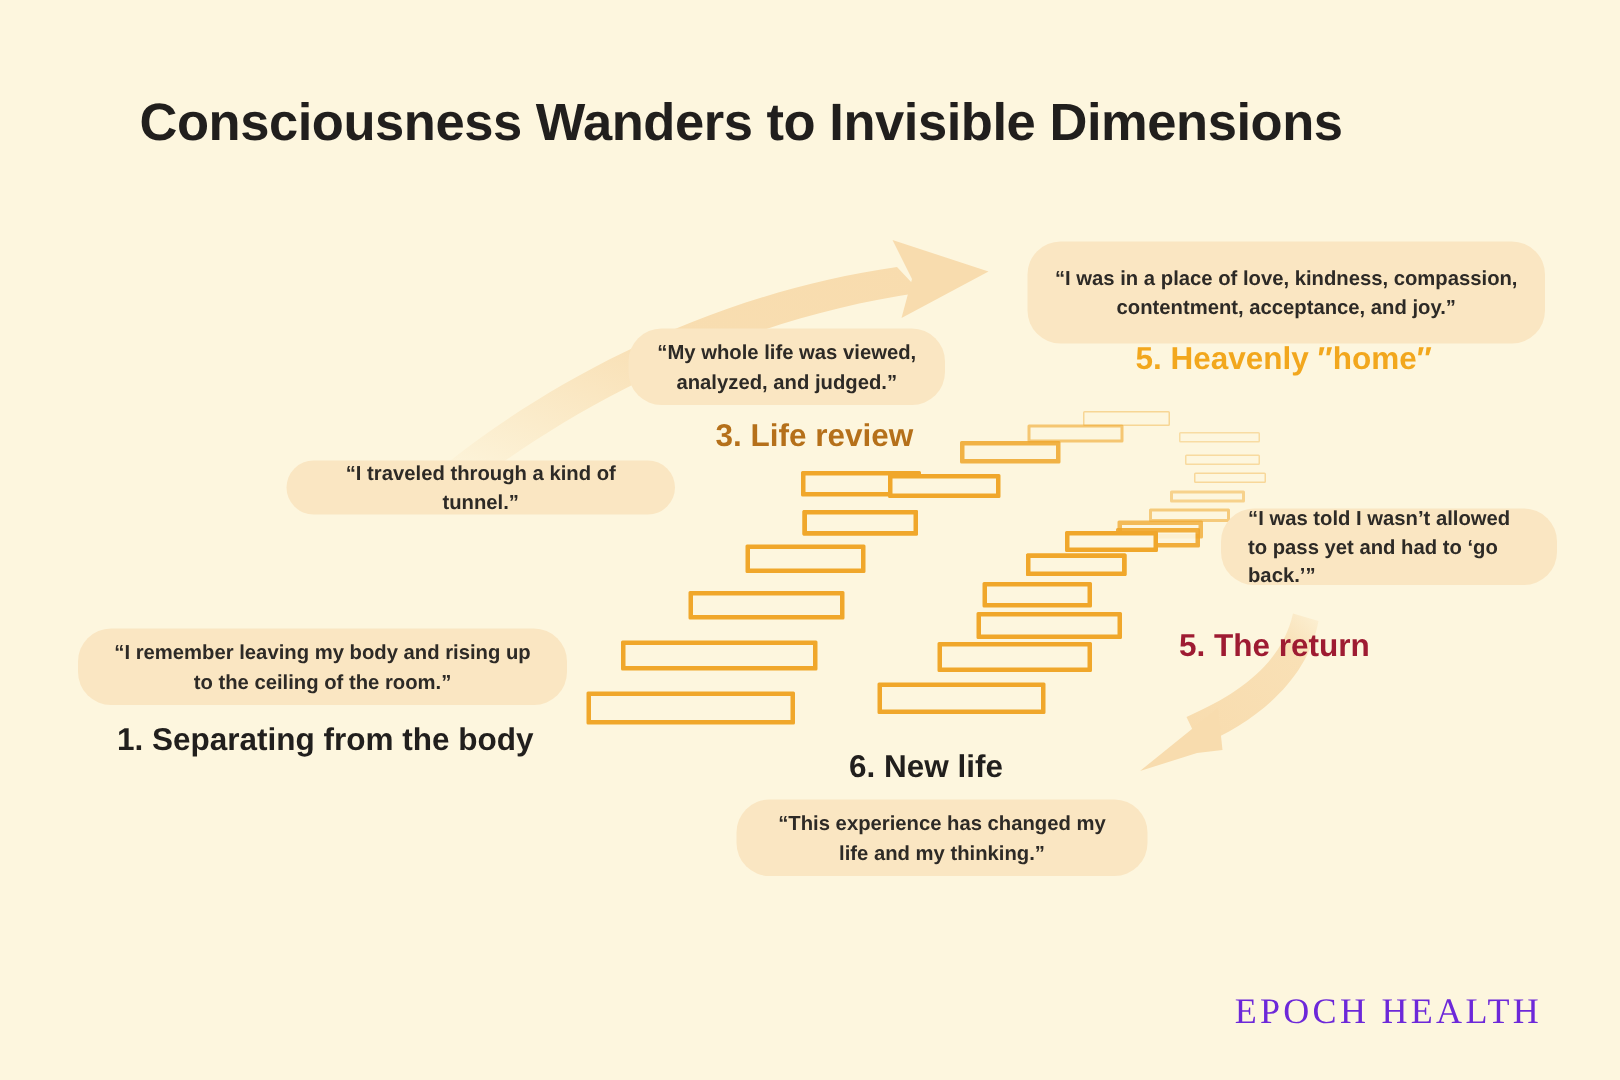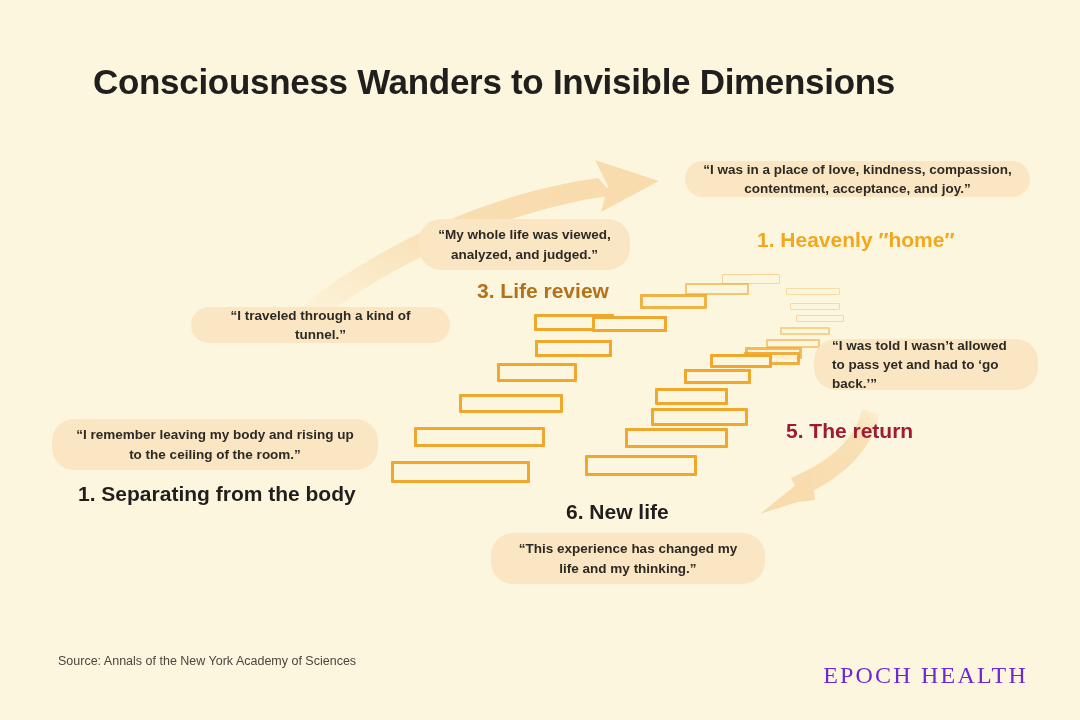--- a/index.html
+++ b/index.html
@@ -182,37 +182,36 @@
     <span>“I traveled through a kind of tunnel.”</span>
   </div>
 
   <div class="bubble" style="left:419px; top:219px; width:211px; height:51px;">
     <span>“My whole life was viewed, analyzed, and judged.”</span>
   </div>
   <div class="step-label" style="left:477px; top:279px; color:#b5701a;">
     <span>3. Life review</span>
   </div>
 
-  <div class="bubble" style="left:685px; top:161px; width:345px; height:36px;justify-content:flex-end;">
+  <div class="bubble" style="left:685px; top:161px; width:345px; height:68px;justify-content:flex-end;">
     <span>“I was in a place of love, kindness, compassion, contentment, acceptance, and joy.”</span>
   </div>
   <div class="step-label" style="left:757px; top:228px; color:#f2a71d;">
-    <span>1. Heavenly ″home″</span>
+    <span>5. Heavenly ″home″</span>
   </div>
 
   <div class="bubble left-align" style="left:814px; top:339px; width:224px; height:51px;">
     <span>“I was told I wasn’t allowed to pass yet and had to ‘go back.’”</span>
   </div>
   <div class="step-label" style="left:786px; top:419px; color:#9e1b32;">
     <span>5. The return</span>
   </div>
 
   <div class="step-label" style="left:566px; top:500px; color:#211f1d;">
     <span>6. New life</span>
   </div>
   <div class="bubble" style="left:491px; top:533px; width:274px; height:51px;">
     <span>“This experience has changed my life and my thinking.”</span>
   </div>
 
-  <div class="source">Source: Annals of the New York Academy of Sciences</div>
   <div class="logo">EPOCH HEALTH</div>
 
 </div>
 
 </body></html>

